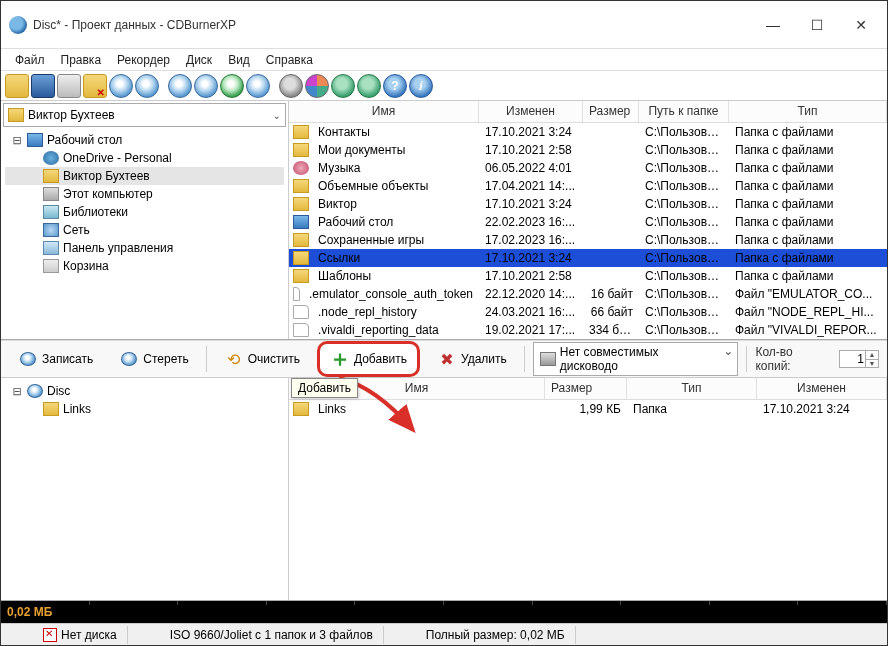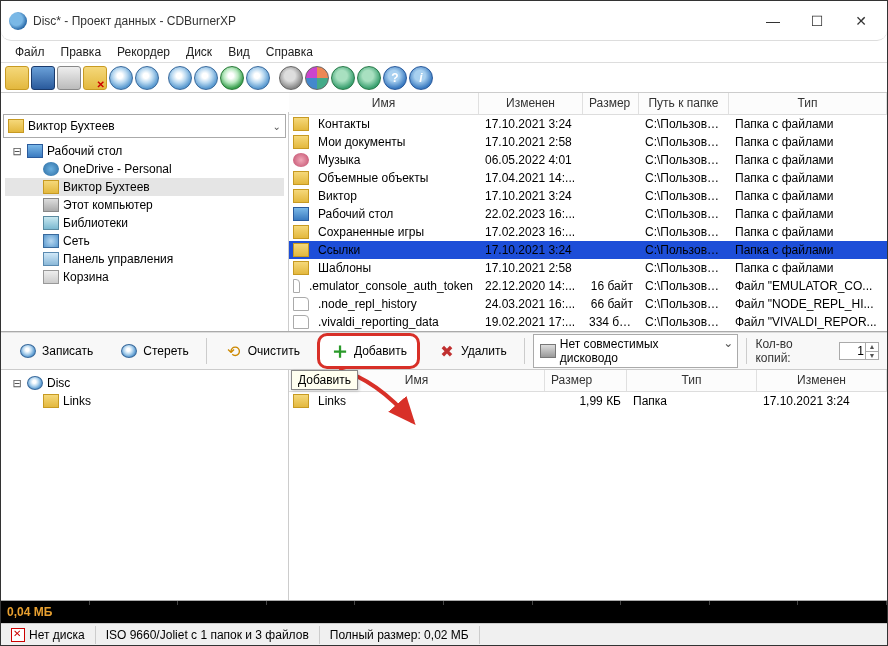--- a/index.html
+++ b/index.html
@@ -1,19 +1,19 @@
 <!DOCTYPE html>
 <html><head>
 <meta charset="utf-8">
 <style>
 * { box-sizing: border-box; margin: 0; padding: 0; font-family: "Segoe UI", Tahoma, sans-serif; font-size: 12px; }
 body { background: #fff; width: 888px; height: 646px; overflow: hidden; border: 1px solid #333; display: flex; flex-direction: column; }
 
 
-.titlebar { background: #fff; height: 40px; display: flex; align-items: center; padding: 0 4px 0 8px; border-bottom: 1px solid #ddd; border-radius: 10px; }
+.titlebar { background: #fff; height: 48px; display: flex; align-items: center; padding: 0 4px 0 8px; border-bottom: 1px solid #ddd; }
 .titlebar .app-icon { width: 18px; height: 18px; background: radial-gradient(circle at 40% 40%, #7ab8e6 40%, #2a6aa8 70%); border-radius: 50%; margin-right: 6px; }
 .titlebar .title { flex: 1; color: #333; }
 .titlebar .win-btn { width: 44px; height: 28px; display: flex; align-items: center; justify-content: center; color: #333; font-size: 14px; }
 
 
 .menubar { height: 22px; display: flex; align-items: center; padding: 0 6px; border-bottom: 1px solid #ddd; }
 .menubar .item { padding: 2px 8px; color: #222; }
 
 
 .toolbar { height: 30px; display: flex; align-items: center; gap: 2px; padding: 2px 4px; border-bottom: 1px solid #ccc; }
@@ -27,21 +27,21 @@
 .i-disc { background: radial-gradient(circle at 45% 40%, #fff 15%, #b8d8f0 40%, #5a9ad0 70%); border:1px solid #3a6a9c; border-radius:50%; }
 .i-disc.g { background: radial-gradient(circle at 45% 40%, #fff 15%, #b8e8c0 40%, #3aa050 70%); border-color:#2a7a3a;}
 .i-globe { background: radial-gradient(circle at 45% 40%, #a8e0c0 30%, #3aa070 70%); border:1px solid #2a7a4a; border-radius:50%;}
 .i-cog { background: radial-gradient(circle at 45% 40%, #ddd 30%, #888 70%); border:1px solid #666; border-radius:50%;}
 .i-multi { background: conic-gradient(#e85 0 90deg,#4a8 90deg 180deg,#48c 180deg 270deg,#c4c 270deg 360deg); border:1px solid #666; border-radius:50%;}
 .i-help { background: radial-gradient(circle at 45% 40%, #a8d0f0 30%, #3a7ac0 70%); border:1px solid #2a5a9c; border-radius:50%; color:#fff; font-weight:bold; }
 .i-info { background: radial-gradient(circle at 45% 40%, #a8d0f0 30%, #3a7ac0 70%); border:1px solid #2a5a9c; border-radius:50%; color:#fff; font-weight:bold; font-style:italic;}
 
 
 .browser { flex: 0 0 230px; display: flex; border-bottom: 1px solid #aaa; }
-.tree-pane { width: 288px; border-right: 1px solid #ccc; display: flex; flex-direction: column; margin-top: 19px; }
+.tree-pane { width: 288px; border-right: 1px solid #ccc; display: flex; flex-direction: column; }
 .path-combo { height: 24px; border: 1px solid #aaa; margin: 2px; display: flex; align-items: center; padding: 0 4px; background: #fff; }
 .path-combo .fico { width:16px;height:14px;background:linear-gradient(#f5d87a,#e3b83e);margin-right:4px;border:1px solid #c79a22;}
 .path-combo .arrow { margin-left:auto; font-size:10px; color:#555;}
 .tree { flex:1; overflow:auto; padding: 2px 4px; }
 .tree-row { display:flex; align-items:center; height:18px; padding-left: 2px; gap:4px; }
 .tree-row.sel { background: #e5e5e5; }
 .tree-row .tw { width:12px; text-align:center; color:#555; font-size:11px;}
 .tree-row .ind { display:inline-block; }
 .ico { width:16px; height:14px; display:inline-block; }
 .ico.folder { background:linear-gradient(#f5d87a,#e3b83e); border:1px solid #c79a22; }
@@ -94,21 +94,21 @@
 .proj-list .list-header{height:22px;}
 .pc-name{flex:1;min-width:200px;} .pc-size{width:82px;text-align:right;} .pc-type{width:130px;} .pc-mod{width:130px;}
 
 
 .sizebar { height:22px; background:#000; color:#e8a030; display:flex; align-items:center; padding:0 6px; font-weight:bold; position:relative;}
 .sizebar .ticks{position:absolute;left:0;right:0;top:0;height:6px;display:flex;}
 .sizebar .ticks div{flex:1;border-right:1px solid #444;height:4px;}
 
 
 .statusbar { height:22px; display:flex; align-items:center; background:#f0f0f0; border-top:1px solid #ccc;}
-.statusbar .seg { padding:2px 10px; border-right:1px solid #ccc; display:flex; align-items:center; gap:4px;}
+.statusbar .seg { padding:2px 10px; border-right:1px solid #ccc; display:flex; align-items:center; gap:4px;margin-left:32px;}
 .statusbar .rx{width:14px;height:14px;background:#fff;border:1px solid #c00;position:relative;}
 .statusbar .rx::after{content:"✕";color:#c00;font-size:10px;position:absolute;left:1px;top:-1px;}
 </style>
 </head>
 <body>
 
 <div class="titlebar">
   <div class="app-icon"></div>
   <div class="title">Disc* - Проект данных - CDBurnerXP</div>
   <div class="win-btn">—</div>
@@ -431,21 +431,21 @@
       <div></div>
       <div></div>
       <div></div>
       <div></div>
       <div></div>
       <div></div>
       <div></div>
       <div></div>
       <div></div>
     </div>
-  <span>0,04 МБ</span>
+  <span>0,02 МБ</span>
 </div>
 
 <div class="statusbar">
   <div class="seg">
       <span class="rx"></span>
       <span>Нет диска</span>
     </div>
   <div class="seg">ISO 9660/Joliet с 1 папок и 3 файлов</div>
   <div class="seg">Полный размер: 0,02 МБ</div>
 </div>

